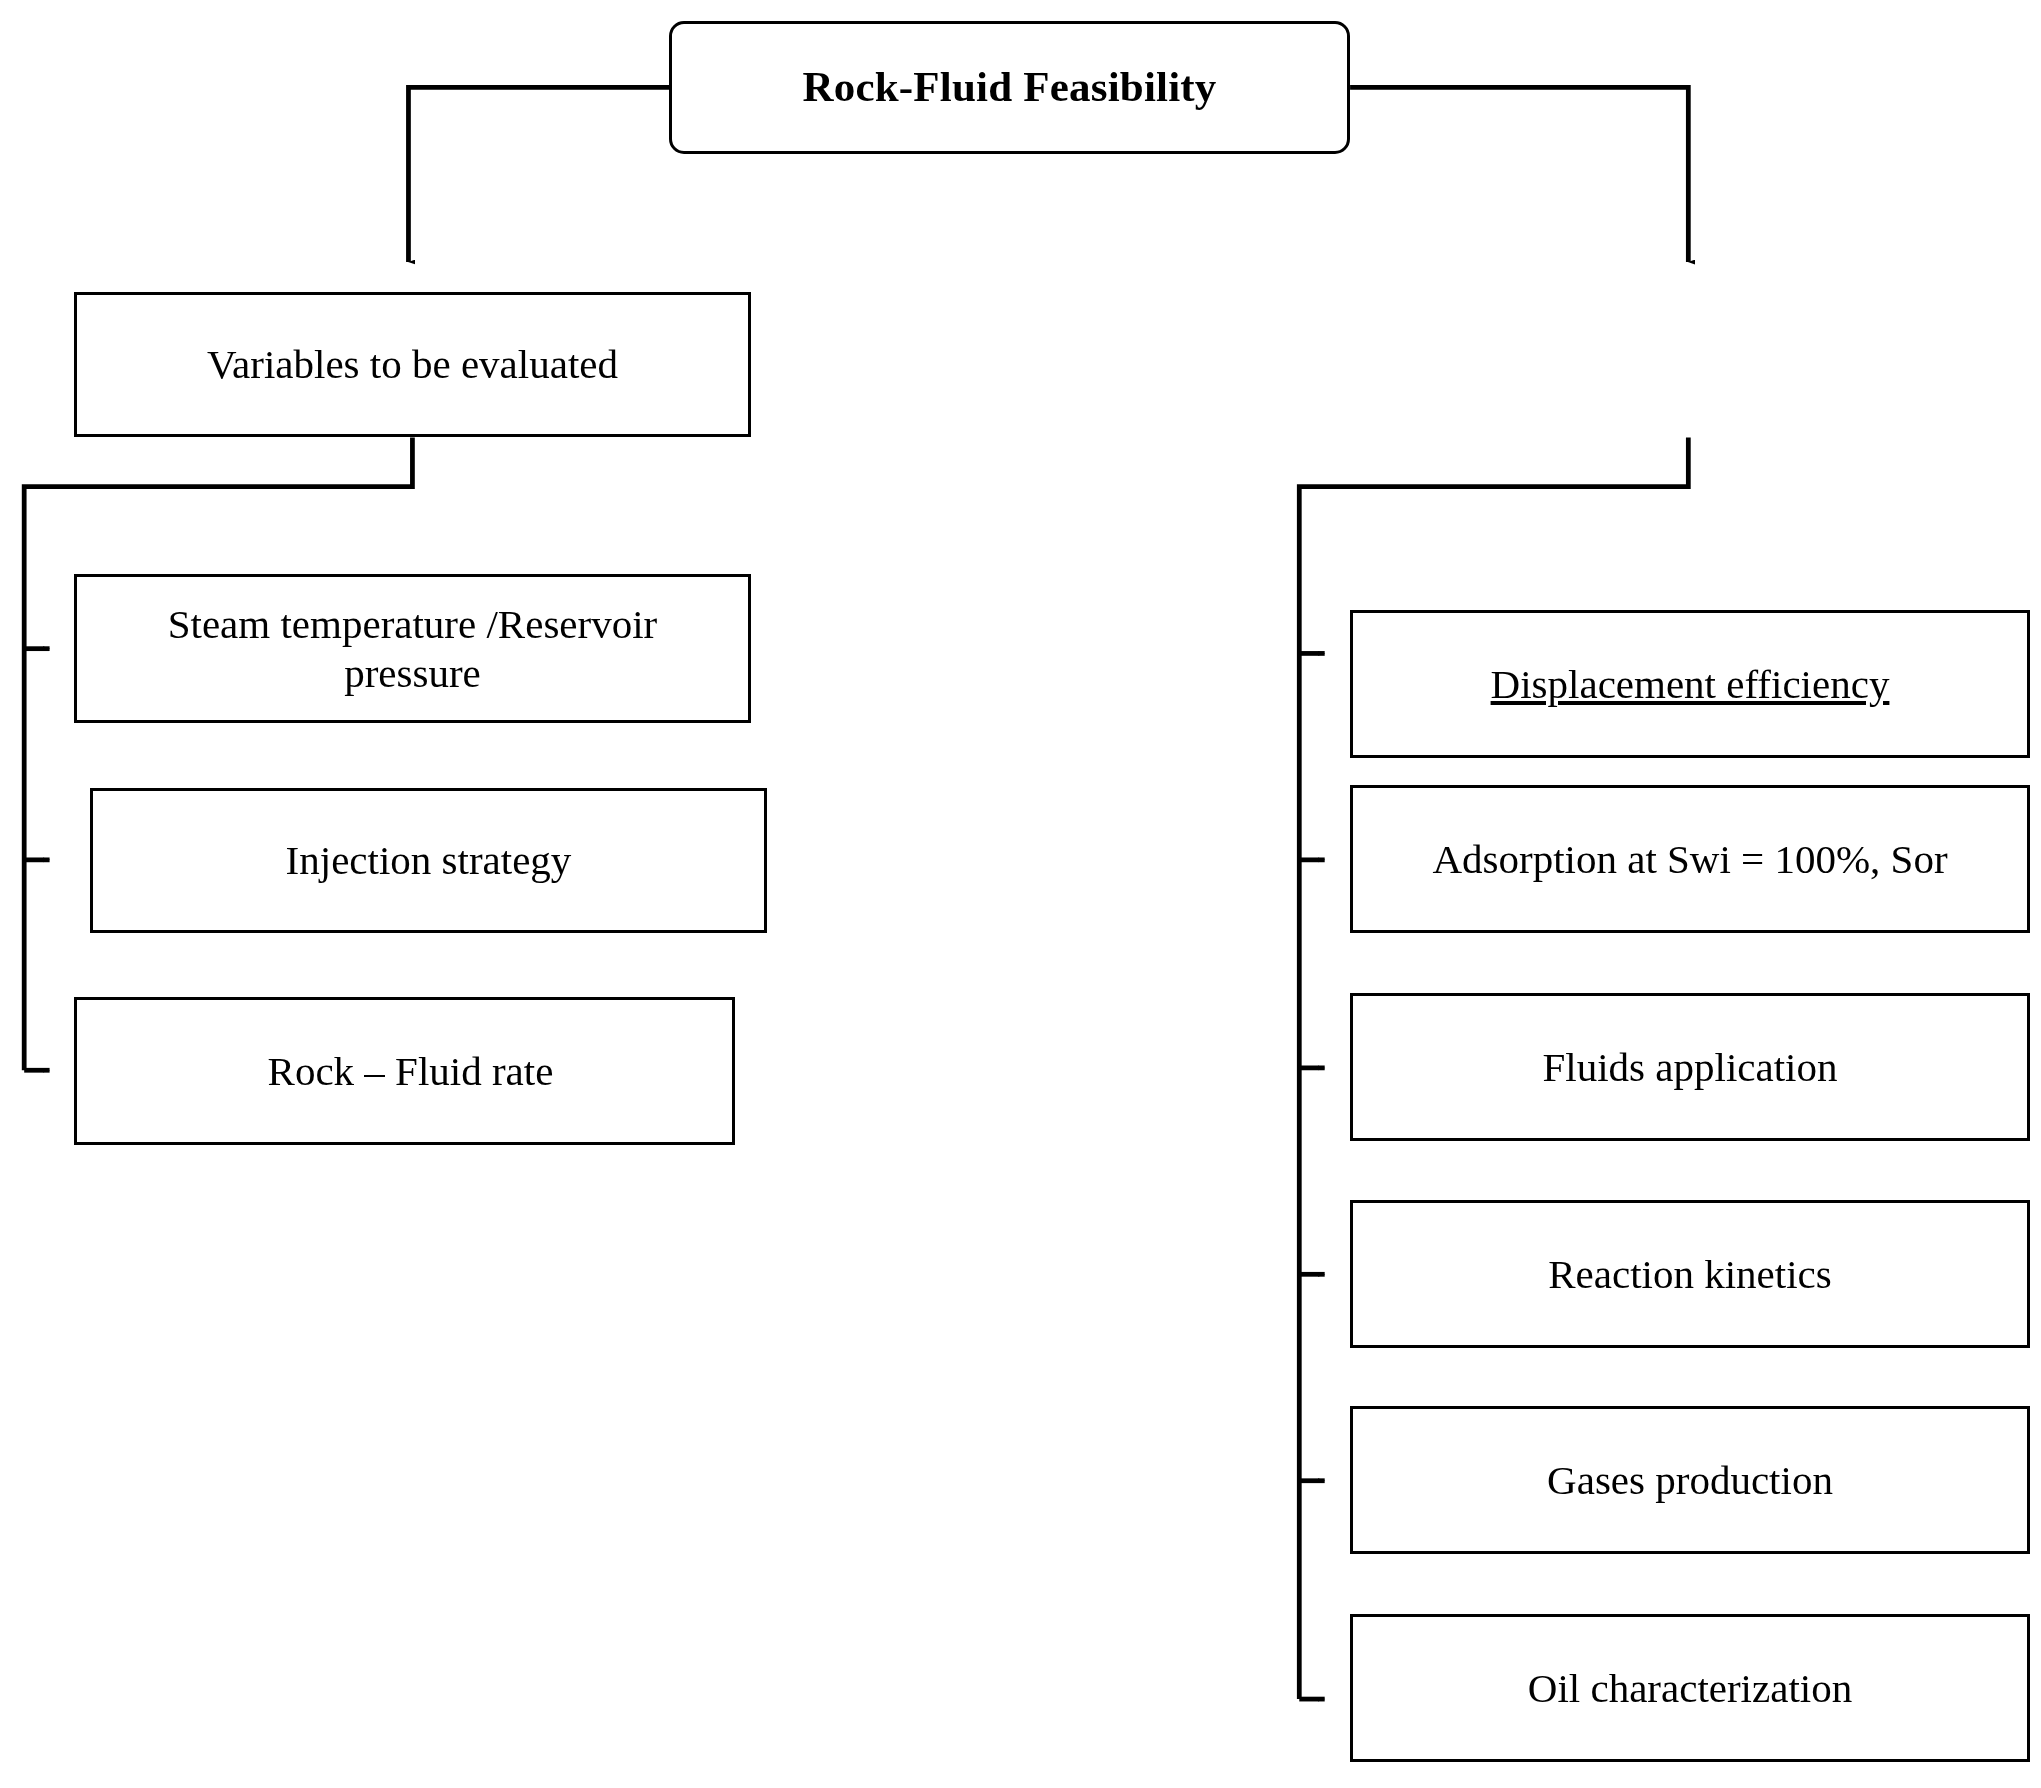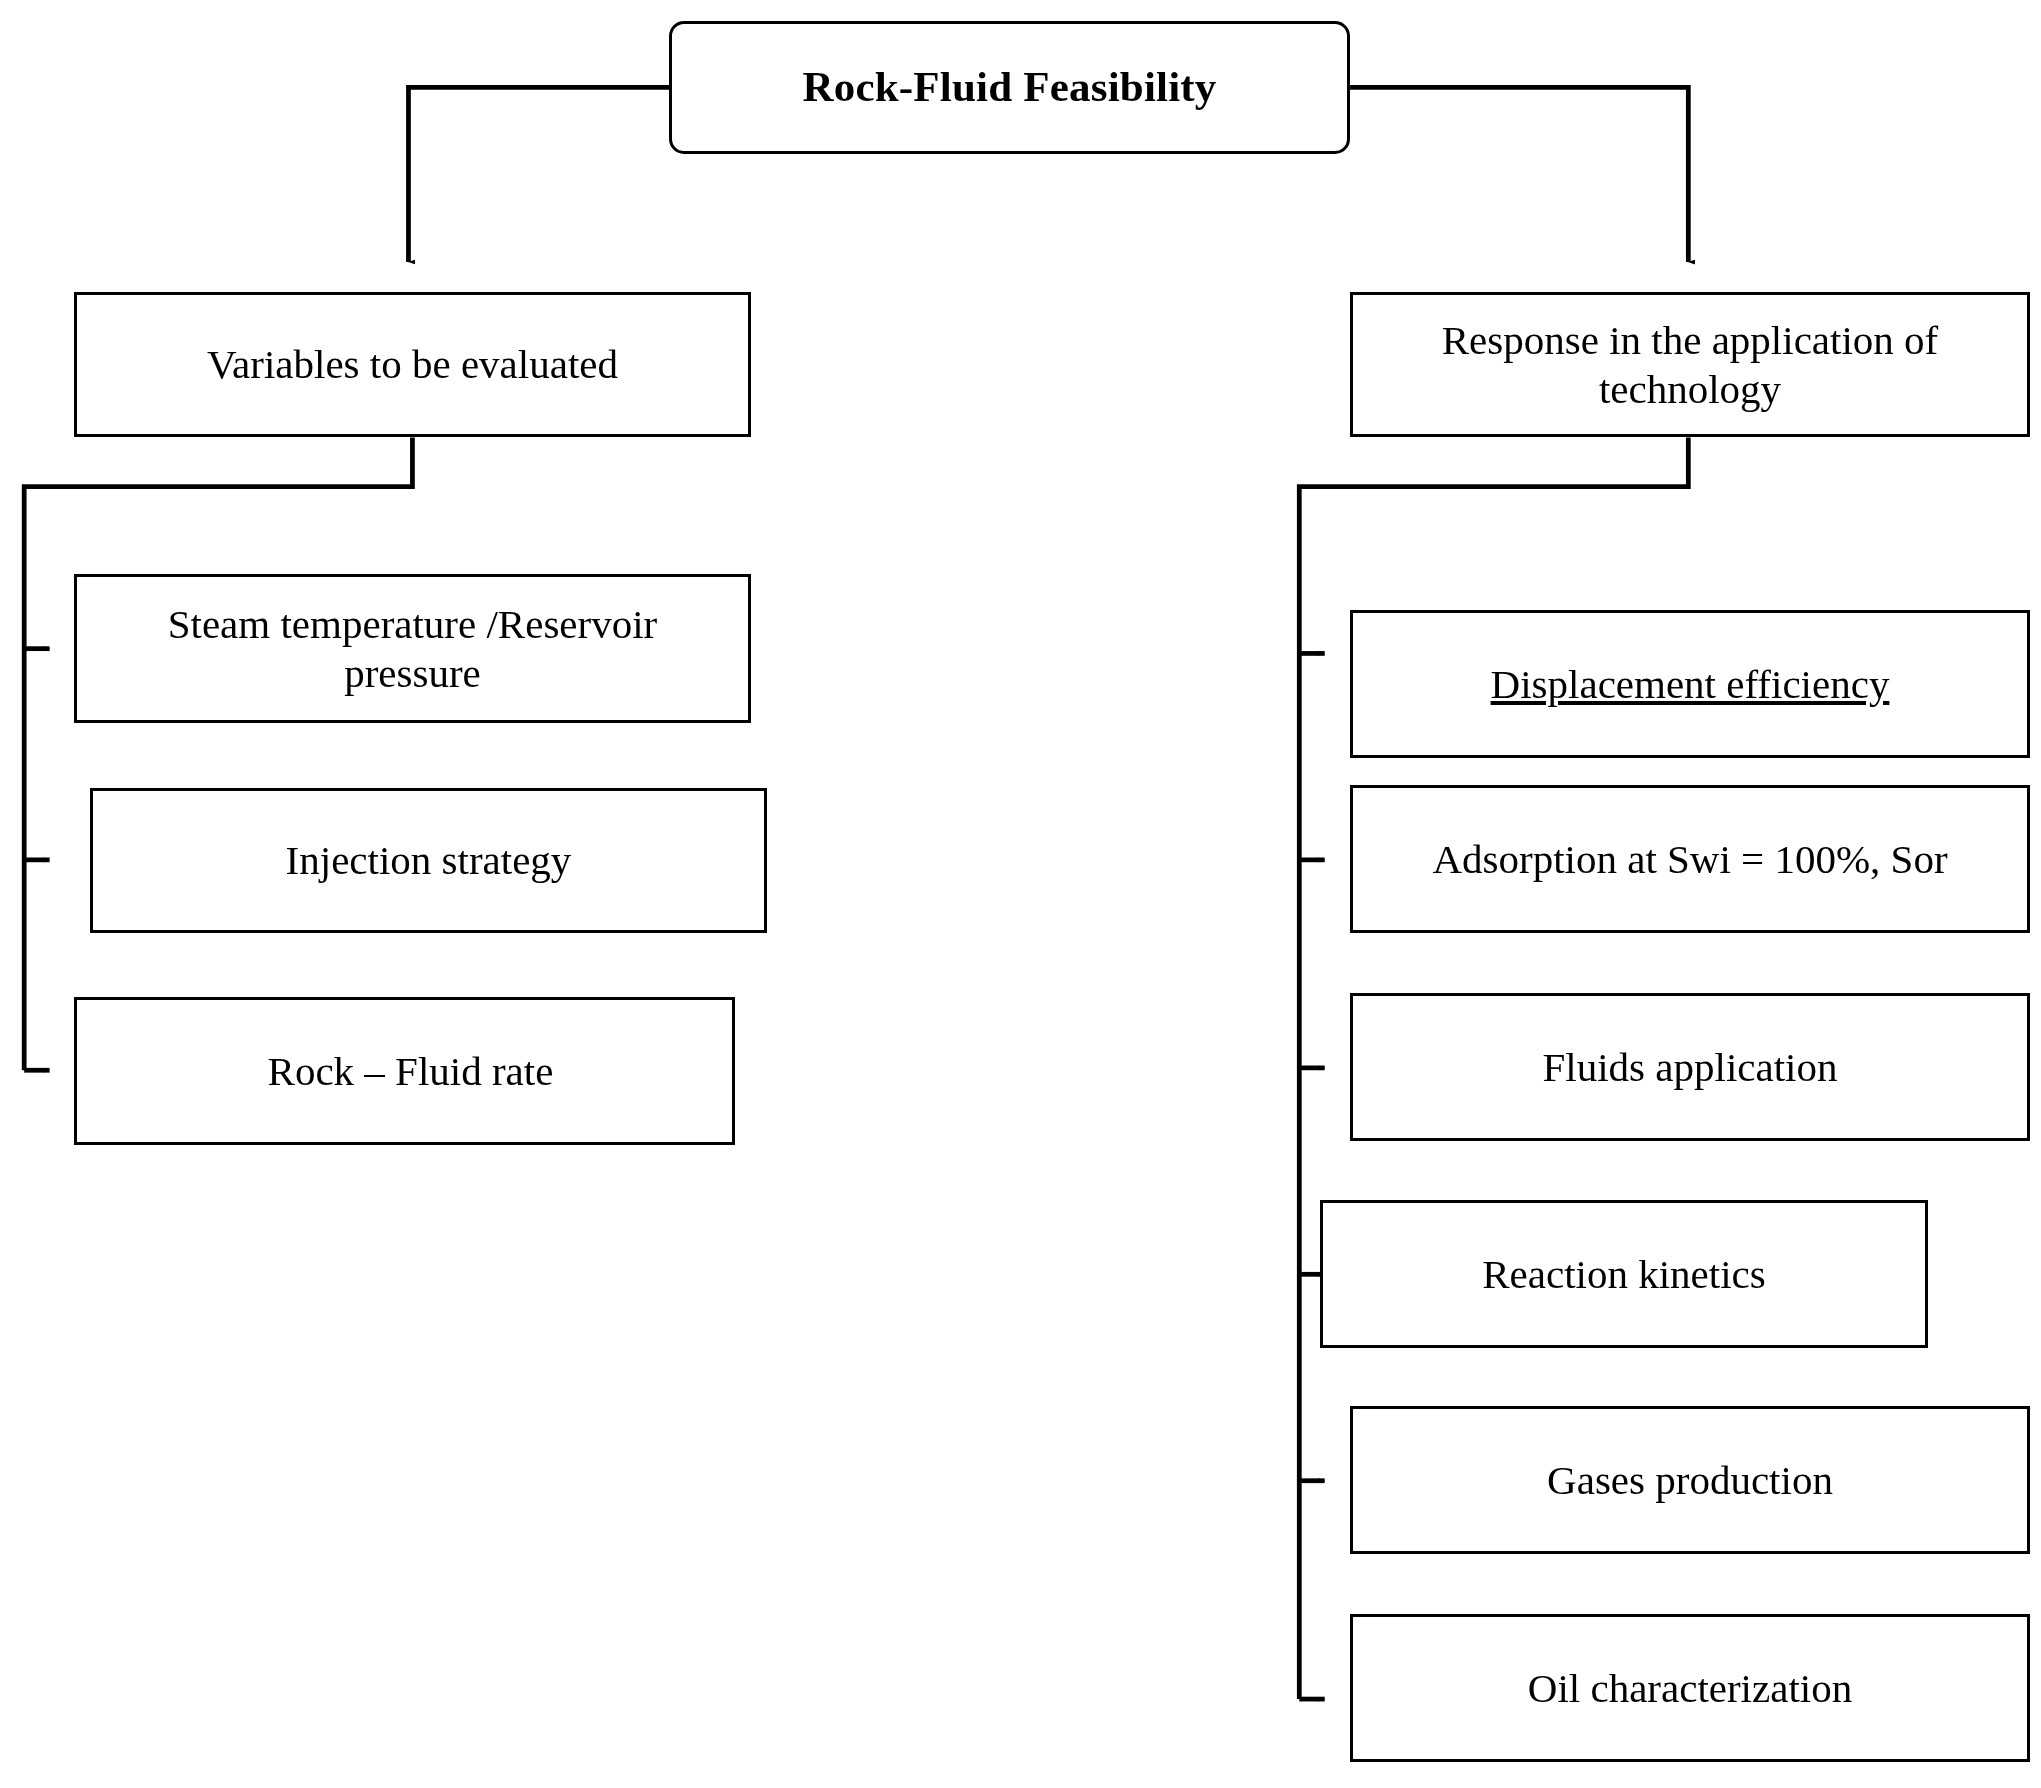--- a/index.html
+++ b/index.html
@@ -92,24 +92,20 @@
   </svg>
 
   <div class="node root-node" style="left:669px; top:20.6px; width:681px; height:133px;">
     <span class="node-label">Rock-Fluid Feasibility</span>
   </div>
 
   <div class="node branch-node" style="left:74px; top:292px; width:677px; height:145px;">
     <span class="node-label">Variables to be evaluated</span>
   </div>
 
-  <div class="node branch-node" style="left:1350px; top:292px; width:680px; height:145px;">
-    <span class="node-label">Response in the application of
-technology</span>
-  </div>
 
   <div class="node leaf-node" style="left:74px; top:574px; width:677px; height:149px;">
     <span class="node-label">Steam temperature /Reservoir
 pressure</span>
   </div>
 
   <div class="node leaf-node" style="left:90px; top:788px; width:677px; height:145px;">
     <span class="node-label">Injection strategy</span>
   </div>
 
@@ -122,21 +118,21 @@
   </div>
 
   <div class="node leaf-node" style="left:1350px; top:785px; width:680px; height:148px;">
     <span class="node-label">Adsorption at Swi = 100%, Sor</span>
   </div>
 
   <div class="node leaf-node" style="left:1350px; top:993px; width:680px; height:148px;">
     <span class="node-label">Fluids application</span>
   </div>
 
-  <div class="node leaf-node" style="left:1320px; top:1200px; width:608px; height:148px;">
+  <div class="node leaf-node" style="left:1350px; top:1200px; width:680px; height:148px;">
     <span class="node-label">Reaction kinetics</span>
   </div>
 
   <div class="node leaf-node" style="left:1350px; top:1406px; width:680px; height:148px;">
     <span class="node-label">Gases production</span>
   </div>
 
   <div class="node leaf-node" style="left:1350px; top:1614px; width:680px; height:148px;">
     <span class="node-label">Oil characterization</span>
   </div>

